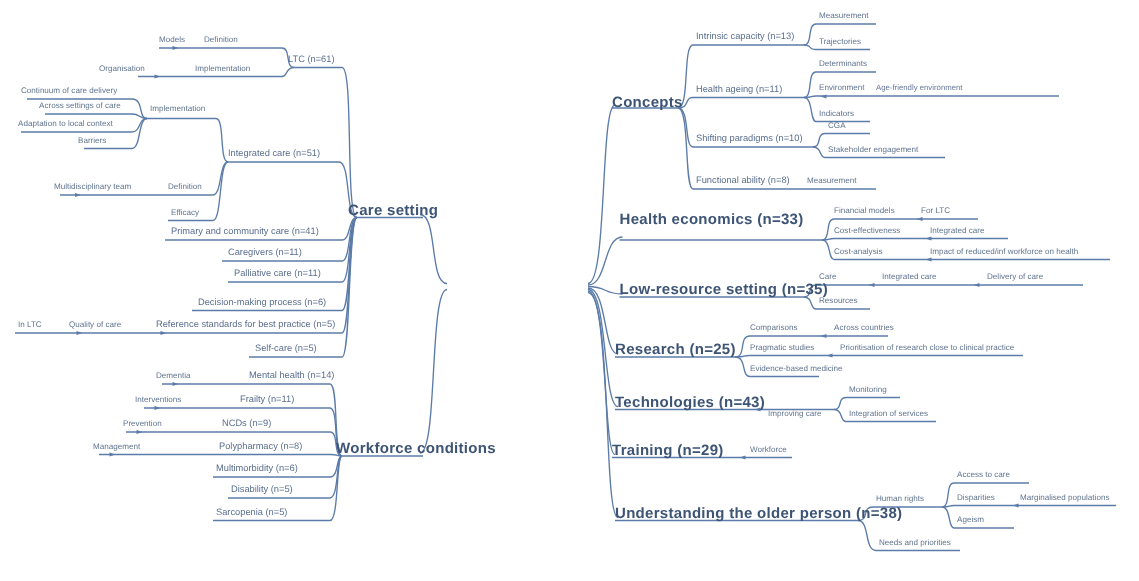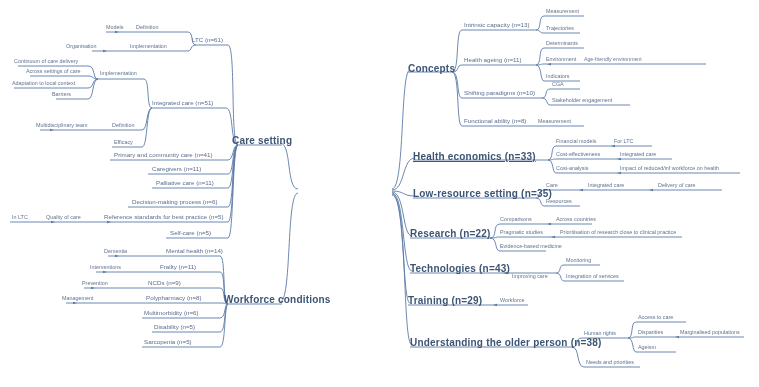--- a/index.html
+++ b/index.html
@@ -217,23 +217,23 @@
       <path d="M220,347 L142,347"></path>
       <path d="M115,254.7 l4,1.3 -4,1.3 z" fill="#5b7ba8" stroke="none"></path>
       <path d="M103,270.7 l4,1.3 -4,1.3 z" fill="#5b7ba8" stroke="none"></path>
       <path d="M91,286.7 l4,1.3 -4,1.3 z" fill="#5b7ba8" stroke="none"></path>
       <path d="M73,301.7 l4,1.3 -4,1.3 z" fill="#5b7ba8" stroke="none"></path>
     </g>
   </svg>
 
 
   <div class="node l1" style="left:408px;top:64px;">Concepts</div>
-  <div class="node l1" style="left:413px;top:152px;text-decoration:underline;">Health economics (n=33)</div>
+  <div class="node l1" style="left:413px;top:142px;">Health economics (n=33)</div>
   <div class="node l1" style="left:413px;top:189px;">Low-resource setting (n=35)</div>
-  <div class="node l1" style="left:410px;top:229px;">Research (n=22)</div>
+  <div class="node l1" style="left:410px;top:229px;">Research (n=25)</div>
   <div class="node l1" style="left:410px;top:264px;">Technologies (n=43)</div>
   <div class="node l1" style="left:408px;top:296px;">Training (n=29)</div>
   <div class="node l1" style="left:410px;top:338px;">Understanding the older person (n=38)</div>
 
   <div class="node l2" style="left:464px;top:22px;">Intrinsic capacity (n=13)</div>
   <div class="node l2" style="left:464px;top:57px;">Health ageing (n=11)</div>
   <div class="node l2" style="left:464px;top:90px;">Shifting paradigms (n=10)</div>
   <div class="node l2" style="left:464px;top:118px;">Functional ability (n=8)</div>
 
   <div class="node l3" style="left:546px;top:9px;">Measurement</div>

